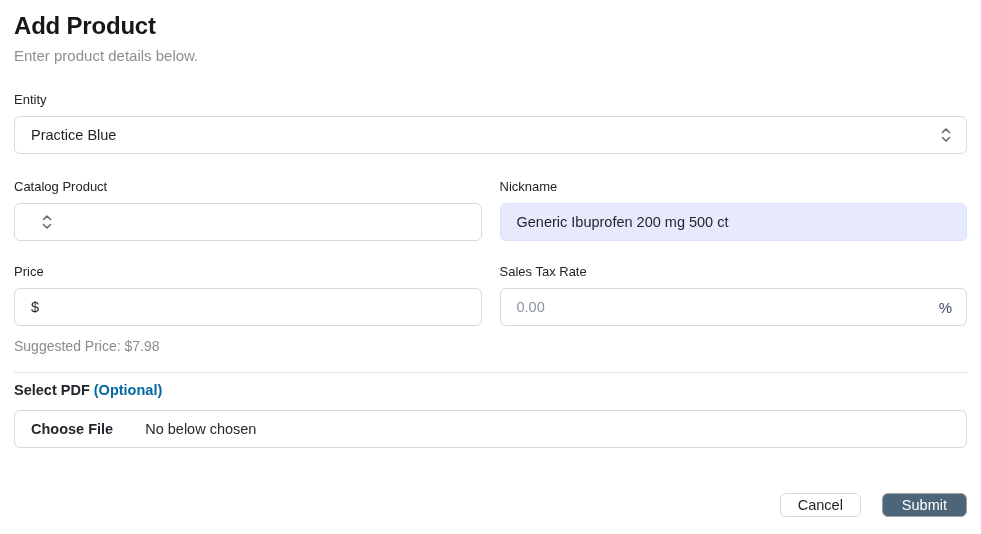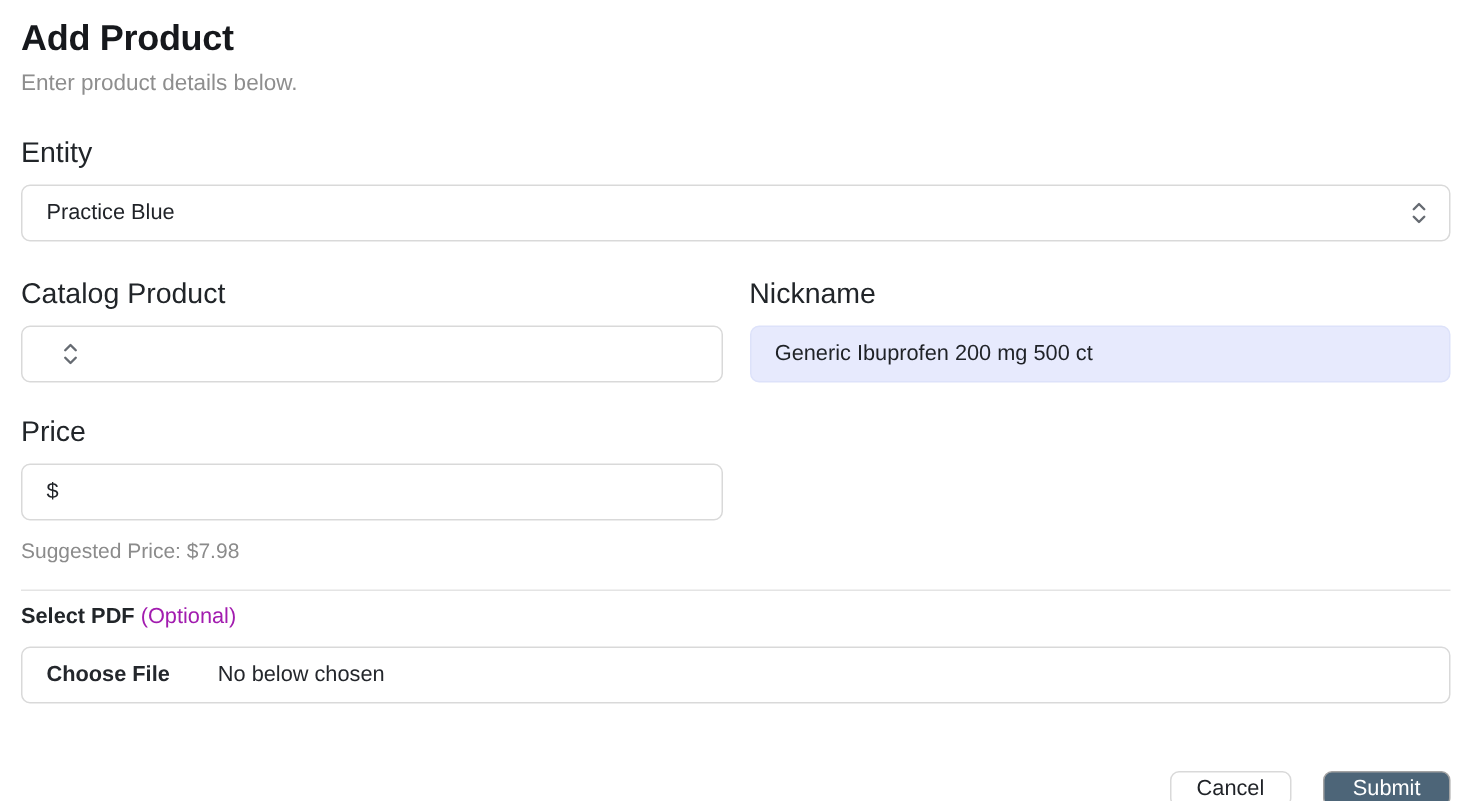--- a/index.html
+++ b/index.html
@@ -17,21 +17,21 @@
     letter-spacing: -0.2px;
     color: #16181c;
     margin-bottom: 7px;
   }
   .page-subtitle {
     font-size: 15px;
     color: #8e8e8e;
     margin-bottom: 28px;
   }
   .field-label {
-    font-size: 19px;
+    font-size: 13px;
     color: #212529;
     margin-bottom: 9px;
   }
   .control {
     height: 38px;
     border: 1px solid #d9d9d9;
     border-radius: 6px;
     background: #ffffff;
     display: flex;
     align-items: center;
@@ -72,21 +72,21 @@
     margin-top: -11px;
     margin-bottom: 18px;
   }
   .divider {
     border: none;
     border-top: 1px solid #e4e4e4;
     margin: 0 0 9px 0;
   }
   .pdf-label { font-size: 14.5px; margin-bottom: 12px; }
   .pdf-label .strong { font-weight: 700; color: #212529; }
-  .pdf-label .optional { color: #a21caf; font-weight: 400; }
+  .pdf-label .optional { color: #0369a1; font-weight: 700; }
   .file-control {
     height: 38px;
     border: 1px solid #d9d9d9;
     border-radius: 6px;
     display: flex;
     align-items: center;
     padding: 0 16px;
     cursor: pointer;
     margin-bottom: 45px;
     gap: 19px;
@@ -165,20 +165,27 @@
   </div>
 </div>
 
 <div class="row-two">
   <div>
     <div class="field-label">Price</div>
     <div class="control">
       <span class="price-prefix">$</span>
     </div>
   </div>
+  <div>
+    <div class="field-label">Sales Tax Rate</div>
+    <div class="control">
+      <input class="text-input" type="text" placeholder="0.00" style="">
+      <span class="suffix-pct">%</span>
+    </div>
+  </div>
 </div>
 
 <div class="hint-text">Suggested Price: $7.98</div>
 
 <hr class="divider">
 
 <div class="pdf-label">
   <span class="strong">Select PDF</span>
   <span class="optional">(Optional)</span>
 </div>

